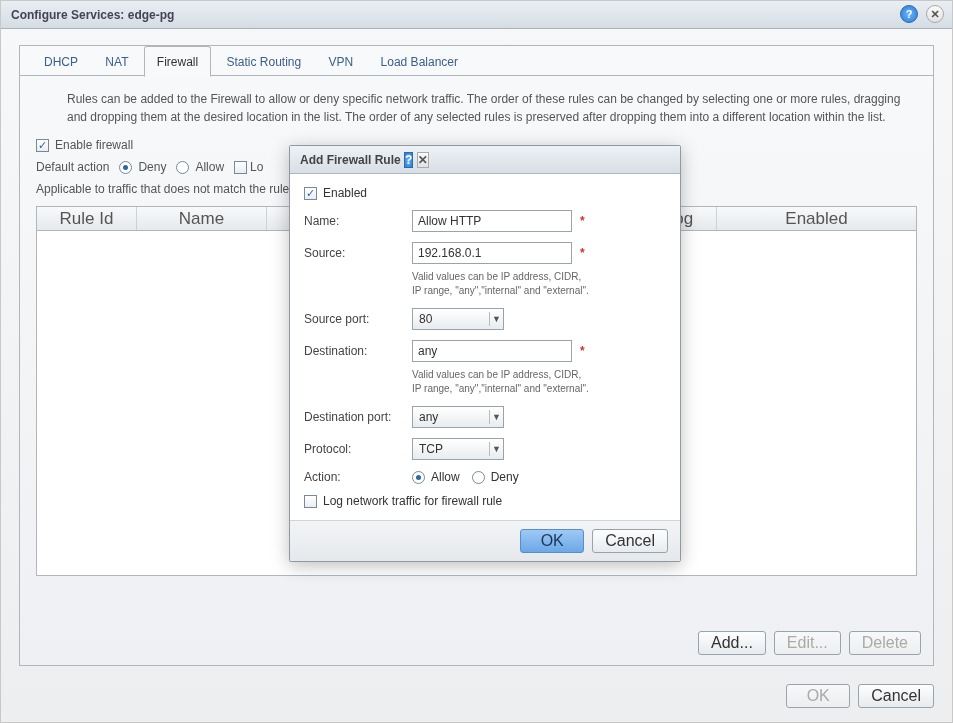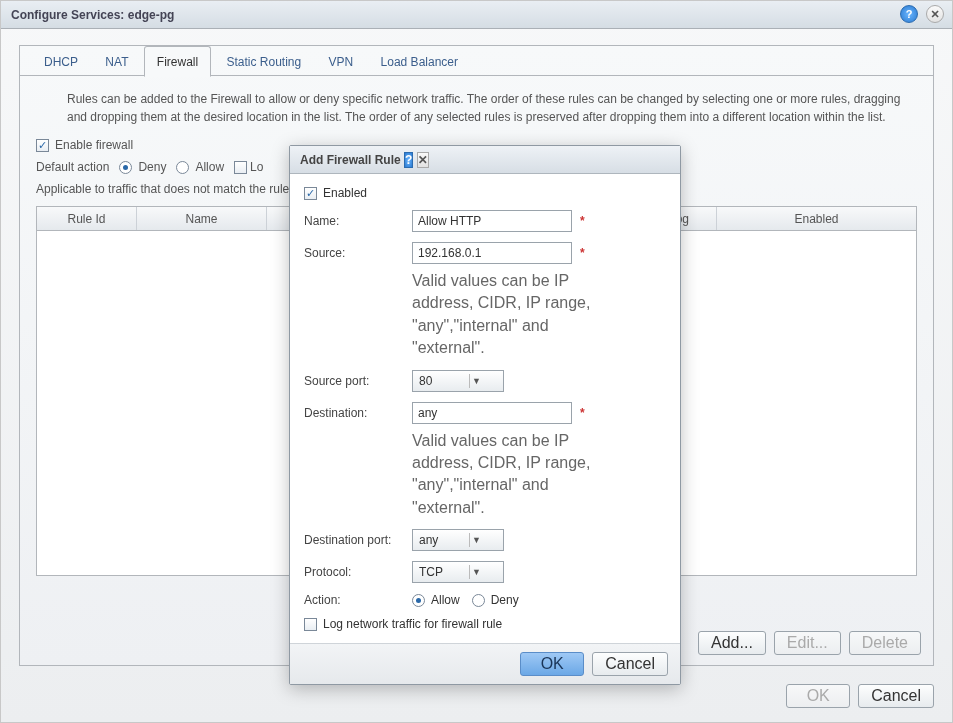--- a/index.html
+++ b/index.html
@@ -21,40 +21,40 @@
   .row1{display:flex;align-items:center;gap:6px;margin-bottom:8px;}
   .chk{width:13px;height:13px;border:1px solid #7a8898;background:linear-gradient(#fff,#e9eef3);display:inline-flex;align-items:center;justify-content:center;cursor:pointer;}
   .chk.checked::after{content:"✓";font-size:11px;color:#2a68a8;line-height:10px;}
   .radio{width:13px;height:13px;border:1px solid #7a8898;border-radius:50%;background:#fff;display:inline-block;position:relative;cursor:pointer;vertical-align:middle;margin-right:3px;}
   .radio.on::after{content:"";position:absolute;left:3px;top:3px;width:5px;height:5px;border-radius:50%;background:#2a68a8;}
   .row2{display:flex;align-items:center;gap:10px;margin-bottom:8px;}
   .small{color:#555;}
   
   .tablewrap{border:1px solid #b2b6bb;height:370px;background:#fff;position:relative;margin-top:10px;}
   .thead{display:flex;height:24px;background:linear-gradient(#f8f9fa,#e5e9ed);border-bottom:1px solid #b2b6bb;}
-  .th{border-right:1px solid #ccd1d7;font-size:12px;color:#555;display:flex;align-items:center;justify-content:center;}
+  .th{border-right:1px solid #ccd1d7;font-size:17px;color:#555;display:flex;align-items:center;justify-content:center;}
   
   .innerfoot{position:absolute;right:12px;bottom:10px;display:flex;gap:8px;margin-left:7px;}
   .btn{min-width:64px;height:24px;padding:0 12px;border:1px solid #9aa3ab;border-radius:3px;
     background:linear-gradient(#fdfefe,#e7ebee);color:#333;cursor:pointer;font-size:16px;}
   .btn.primary{background:linear-gradient(#9fc9f5,#6ba8e6);border-color:#5a8dc8;color:#1a3558;}
   .btn:disabled,.btn.disabled{color:#aaa;cursor:default;background:linear-gradient(#f7f8f9,#eceef0);}
   
   .outerfoot{position:absolute;right:18px;bottom:14px;display:flex;gap:8px;}
   
   .modal{position:absolute;left:288px;top:144px;width:392px;border:1px solid #8f99a3;border-radius:2px;box-shadow:0 4px 18px rgba(0,0,0,.25);background:#f4f5f7;}
   .mtitle{height:28px;line-height:28px;padding:0 10px;background:linear-gradient(#eef2f6,#d7dee5);border-bottom:1px solid #aeb6bd;font-weight:bold;color:#444;position:relative;}
   .mtitle .ticon.help{right:34px;} .mtitle .ticon.close{right:8px;}
   .mbody{padding:12px 14px 8px;background:#fff;border-bottom:1px solid #cfd4d9;}
   .frow{display:flex;align-items:center;margin-bottom:10px;}
   .frow .lbl{width:108px;color:#444;}
   .tin{width:160px;height:22px;border:1px solid #9aa3ab;background:#fff;padding:0 5px;font-size:12px;color:#333;}
   .req{color:#c33;margin-left:8px;font-weight:bold;}
-  .hint{font-size:16px;color:#666;margin:-4px 0 10px 108px;width:180px;line-height:1.4;}
-  .sel{width:92px;height:22px;border:1px solid #9aa3ab;background:linear-gradient(#fff,#e8ecef);display:flex;align-items:center;justify-content:space-between;padding:0 20px 0 6px;cursor:pointer;}
+  .hint{font-size:10px;color:#666;margin:-4px 0 10px 108px;width:180px;line-height:1.4;}
+  .sel{width:92px;height:22px;border:1px solid #9aa3ab;background:linear-gradient(#fff,#e8ecef);display:flex;align-items:center;justify-content:space-between;padding:0 0 0 6px;cursor:pointer;}
   .sel .arr{width:14px;height:14px;border-left:1px solid #bbb;display:flex;align-items:center;justify-content:center;color:#555;font-size:9px;}
   .mfoot{height:40px;display:flex;align-items:center;justify-content:flex-end;gap:8px;padding:0 12px;background:linear-gradient(#f2f4f6,#e6e9ec);}
 </style>
 </head>
 <body>
 
 <div class="outer">
   <div class="titlebar">
     <span>Configure Services: edge-pg</span>
     <span class="ticon help">?</span>

